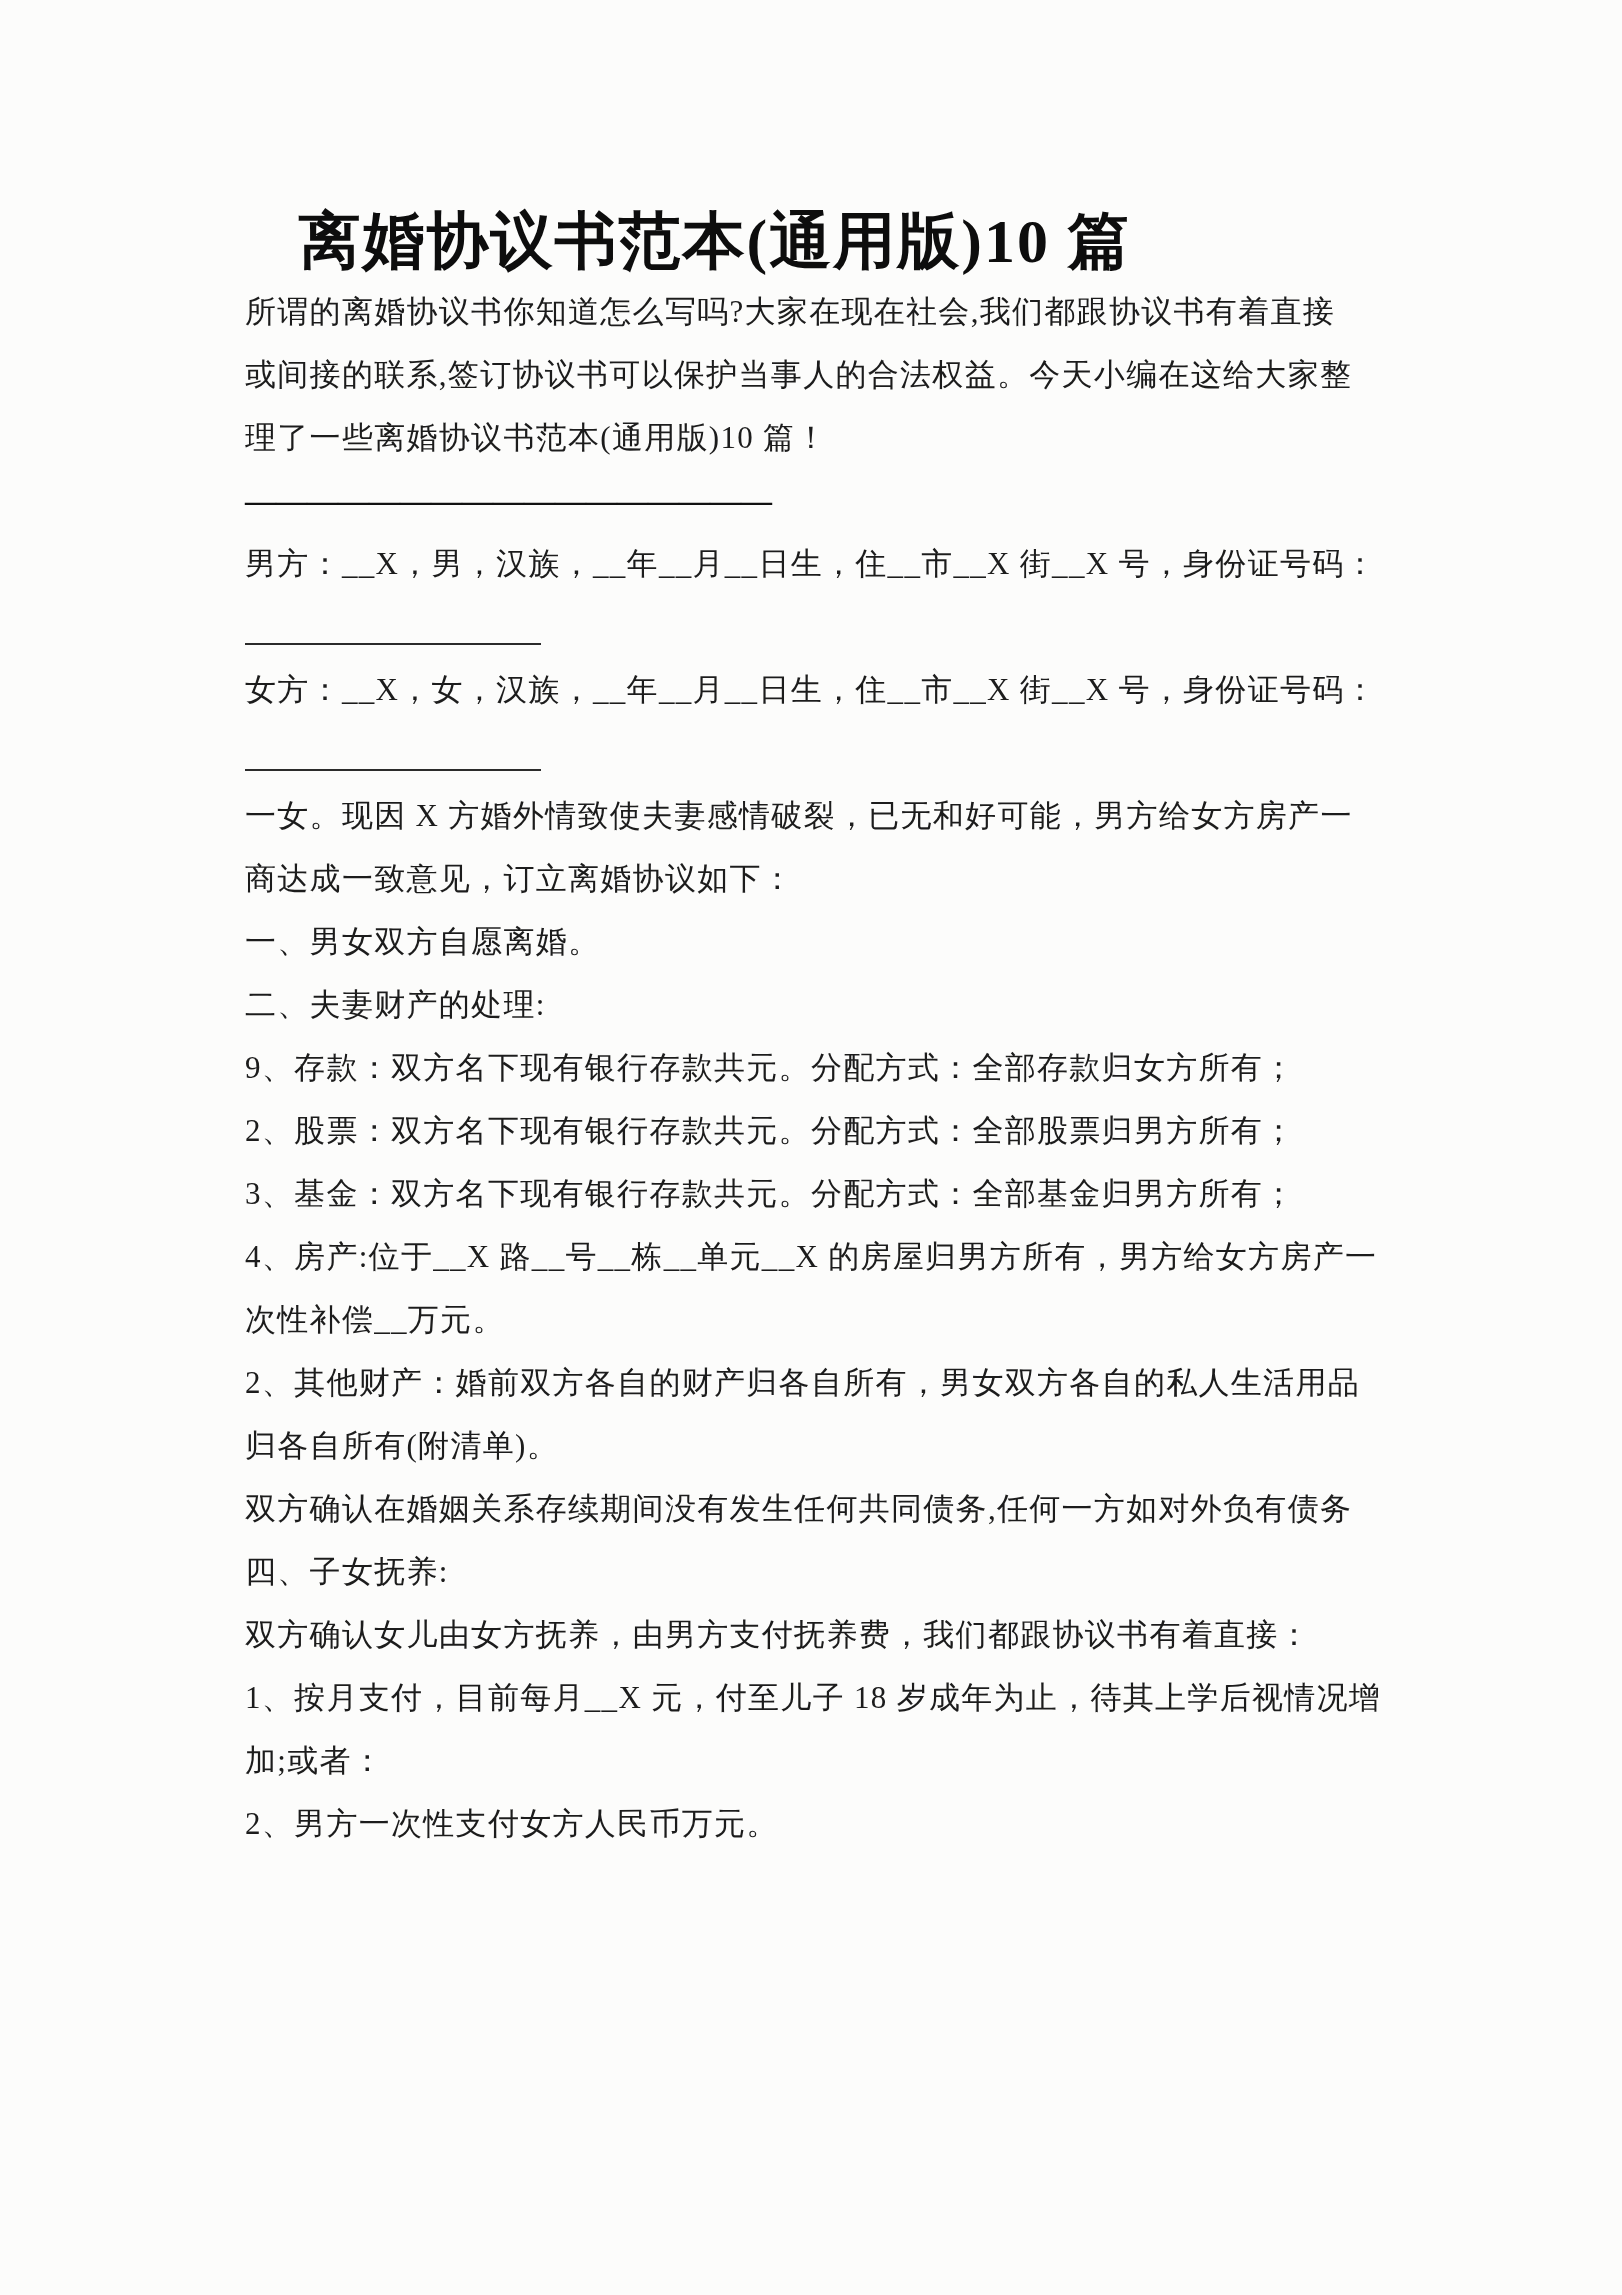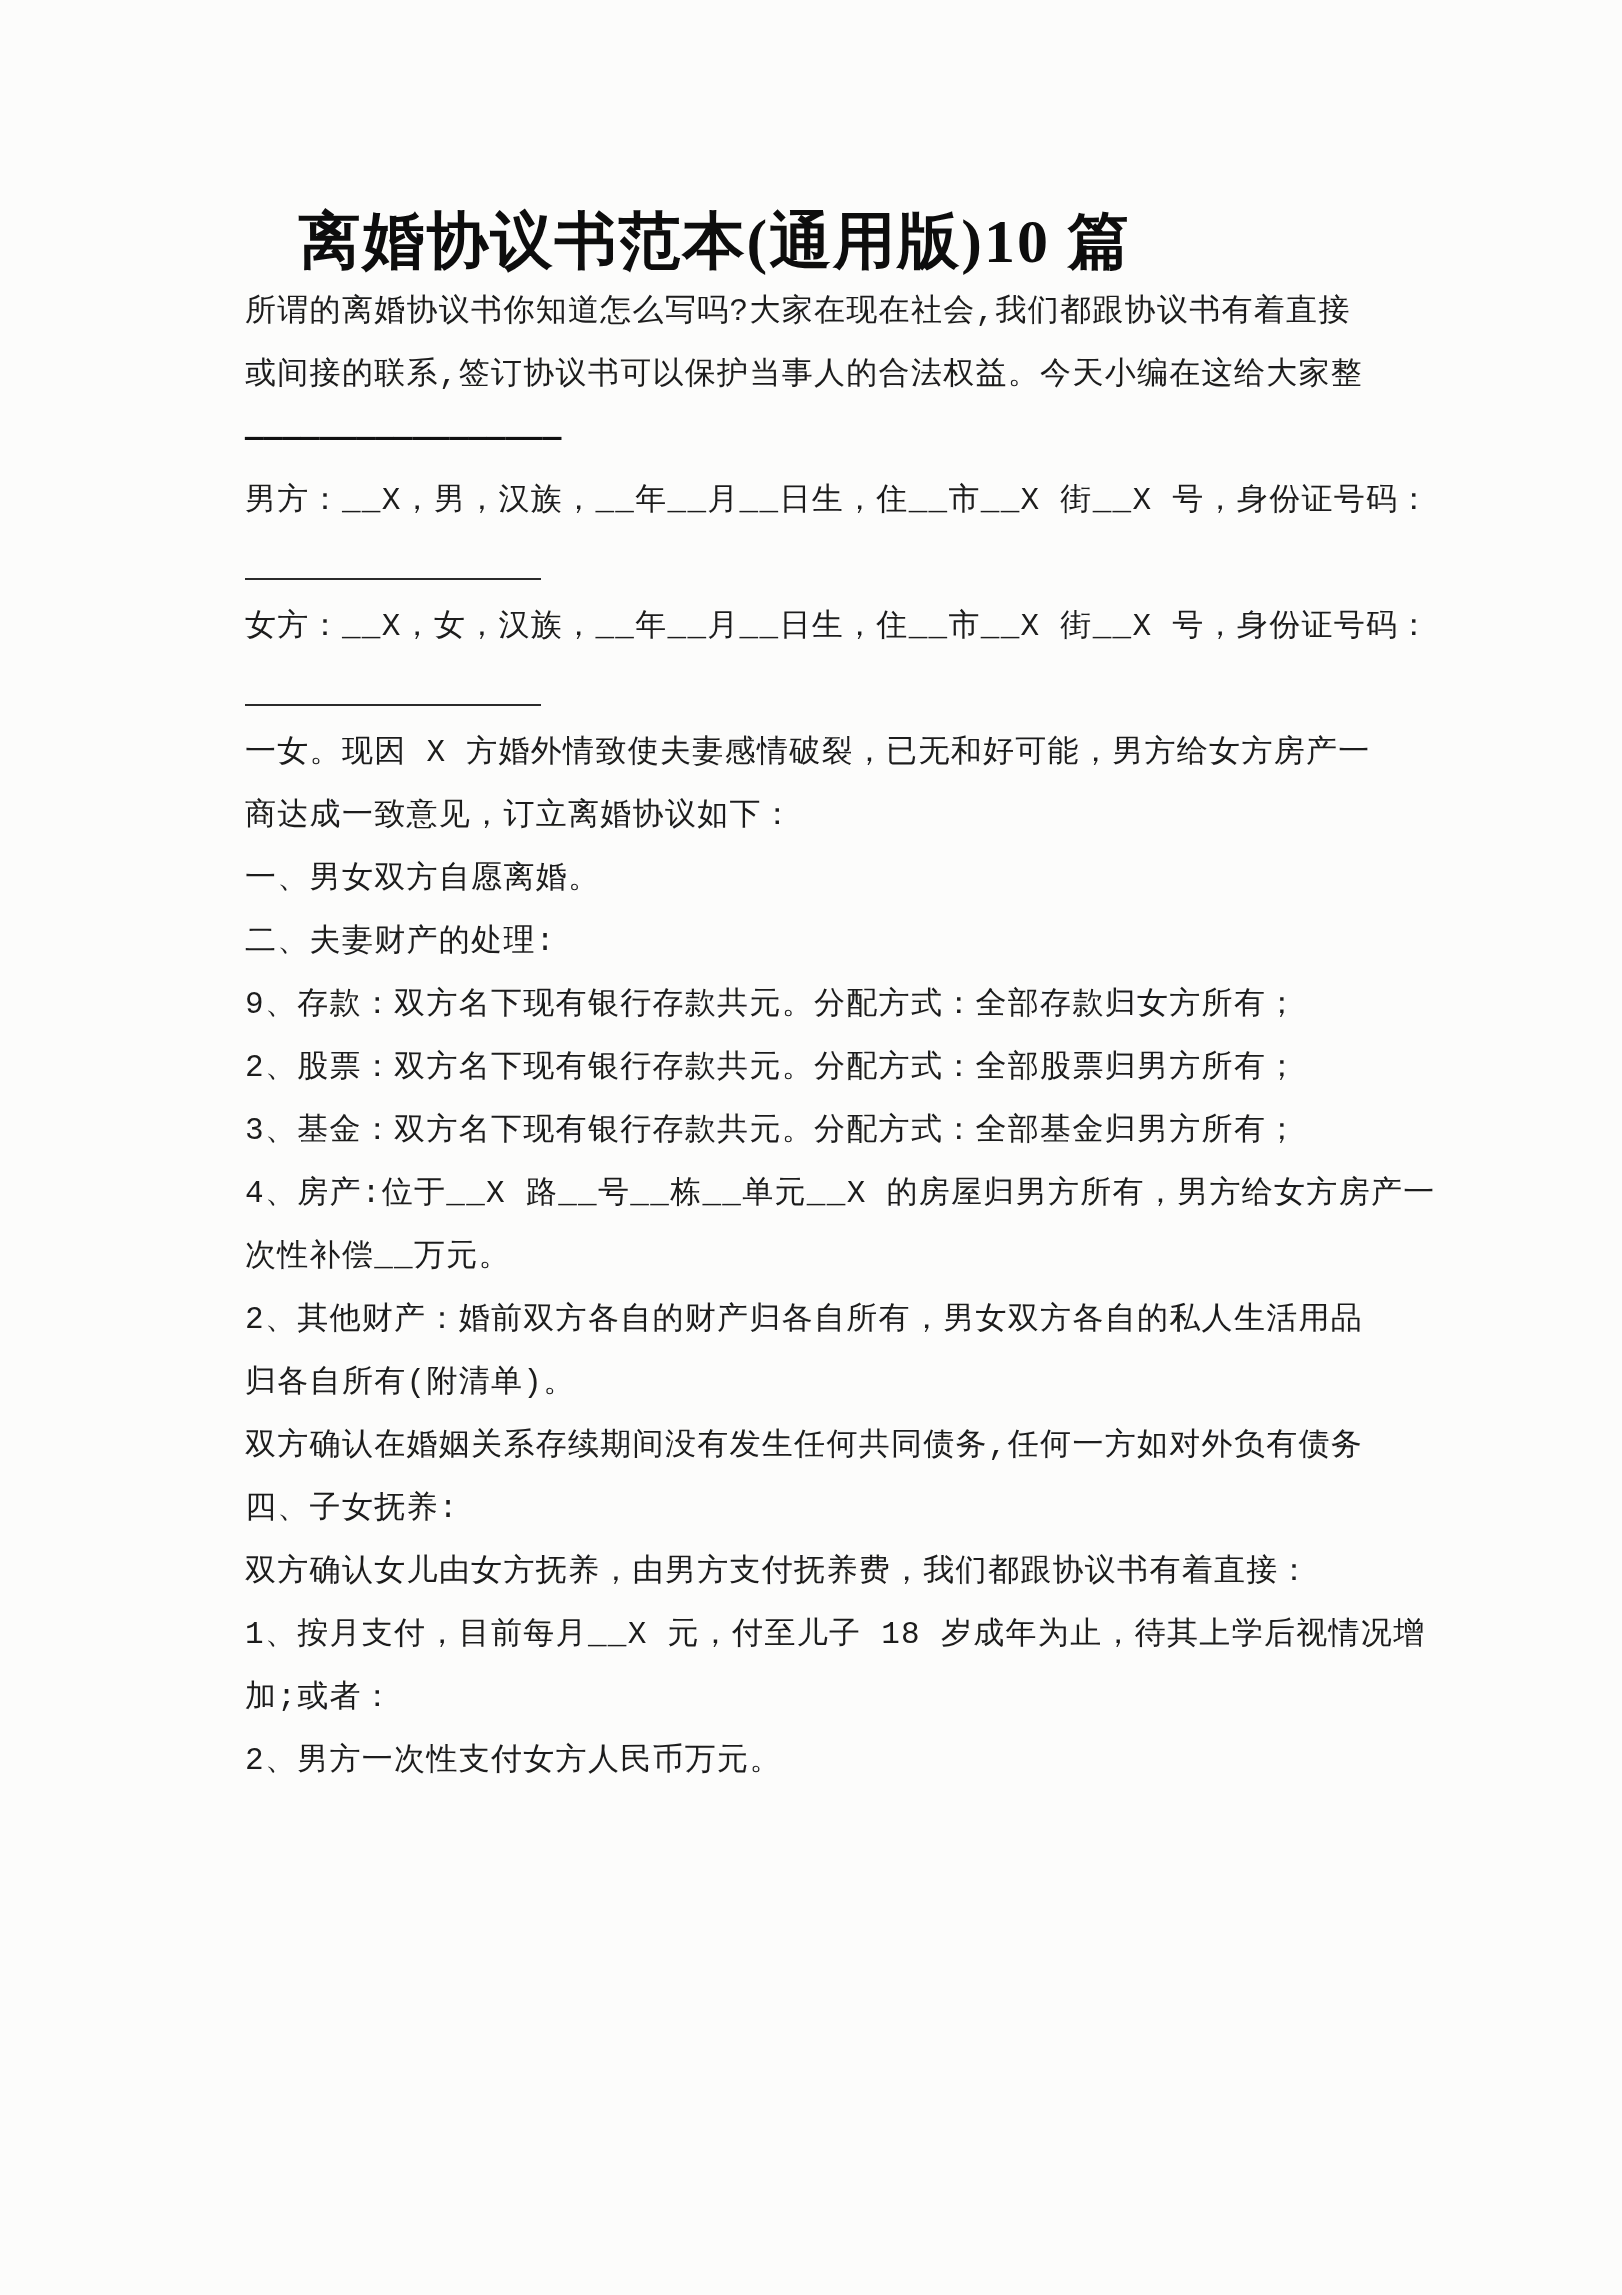--- a/index.html
+++ b/index.html
@@ -31,21 +31,20 @@
   }
   .content {
     position: absolute;
     left: 245px;
     top: 280px;
     width: 1171px;
     font-size: 31px;
     line-height: 63px;
     letter-spacing: 1.3px;
     white-space: nowrap;
-    font-family: Liberation Mono, monospace;
   }
   .line {
     height: 63px;
     white-space: nowrap;
   }
   .dash-divider {
     font-weight: bold;
     letter-spacing: 0;
     color: #111;
   }
@@ -61,20 +60,21 @@
 <body>
 
 <div class="page">
 
   <div class="doc-title">离婚协议书范本(通用版)10 篇</div>
 
   <div class="content">
 
     <div class="line">所谓的离婚协议书你知道怎么写吗?大家在现在社会,我们都跟协议书有着直接</div>
     <div class="line">或间接的联系,签订协议书可以保护当事人的合法权益。今天小编在这给大家整</div>
+    <div class="line">理了一些离婚协议书范本(通用版)10 篇！</div>
 
     <div class="line"><span class="dash-divider">—————————————————</span></div>
 
     <div class="line">男方：__X，男，汉族，__年__月__日生，住__市__X 街__X 号，身份证号码：</div>
     <div class="line"><span class="blank-underline"></span></div>
 
     <div class="line">女方：__X，女，汉族，__年__月__日生，住__市__X 街__X 号，身份证号码：</div>
     <div class="line"><span class="blank-underline"></span></div>
 
     <div class="line">一女。现因 X 方婚外情致使夫妻感情破裂，已无和好可能，男方给女方房产一</div>

